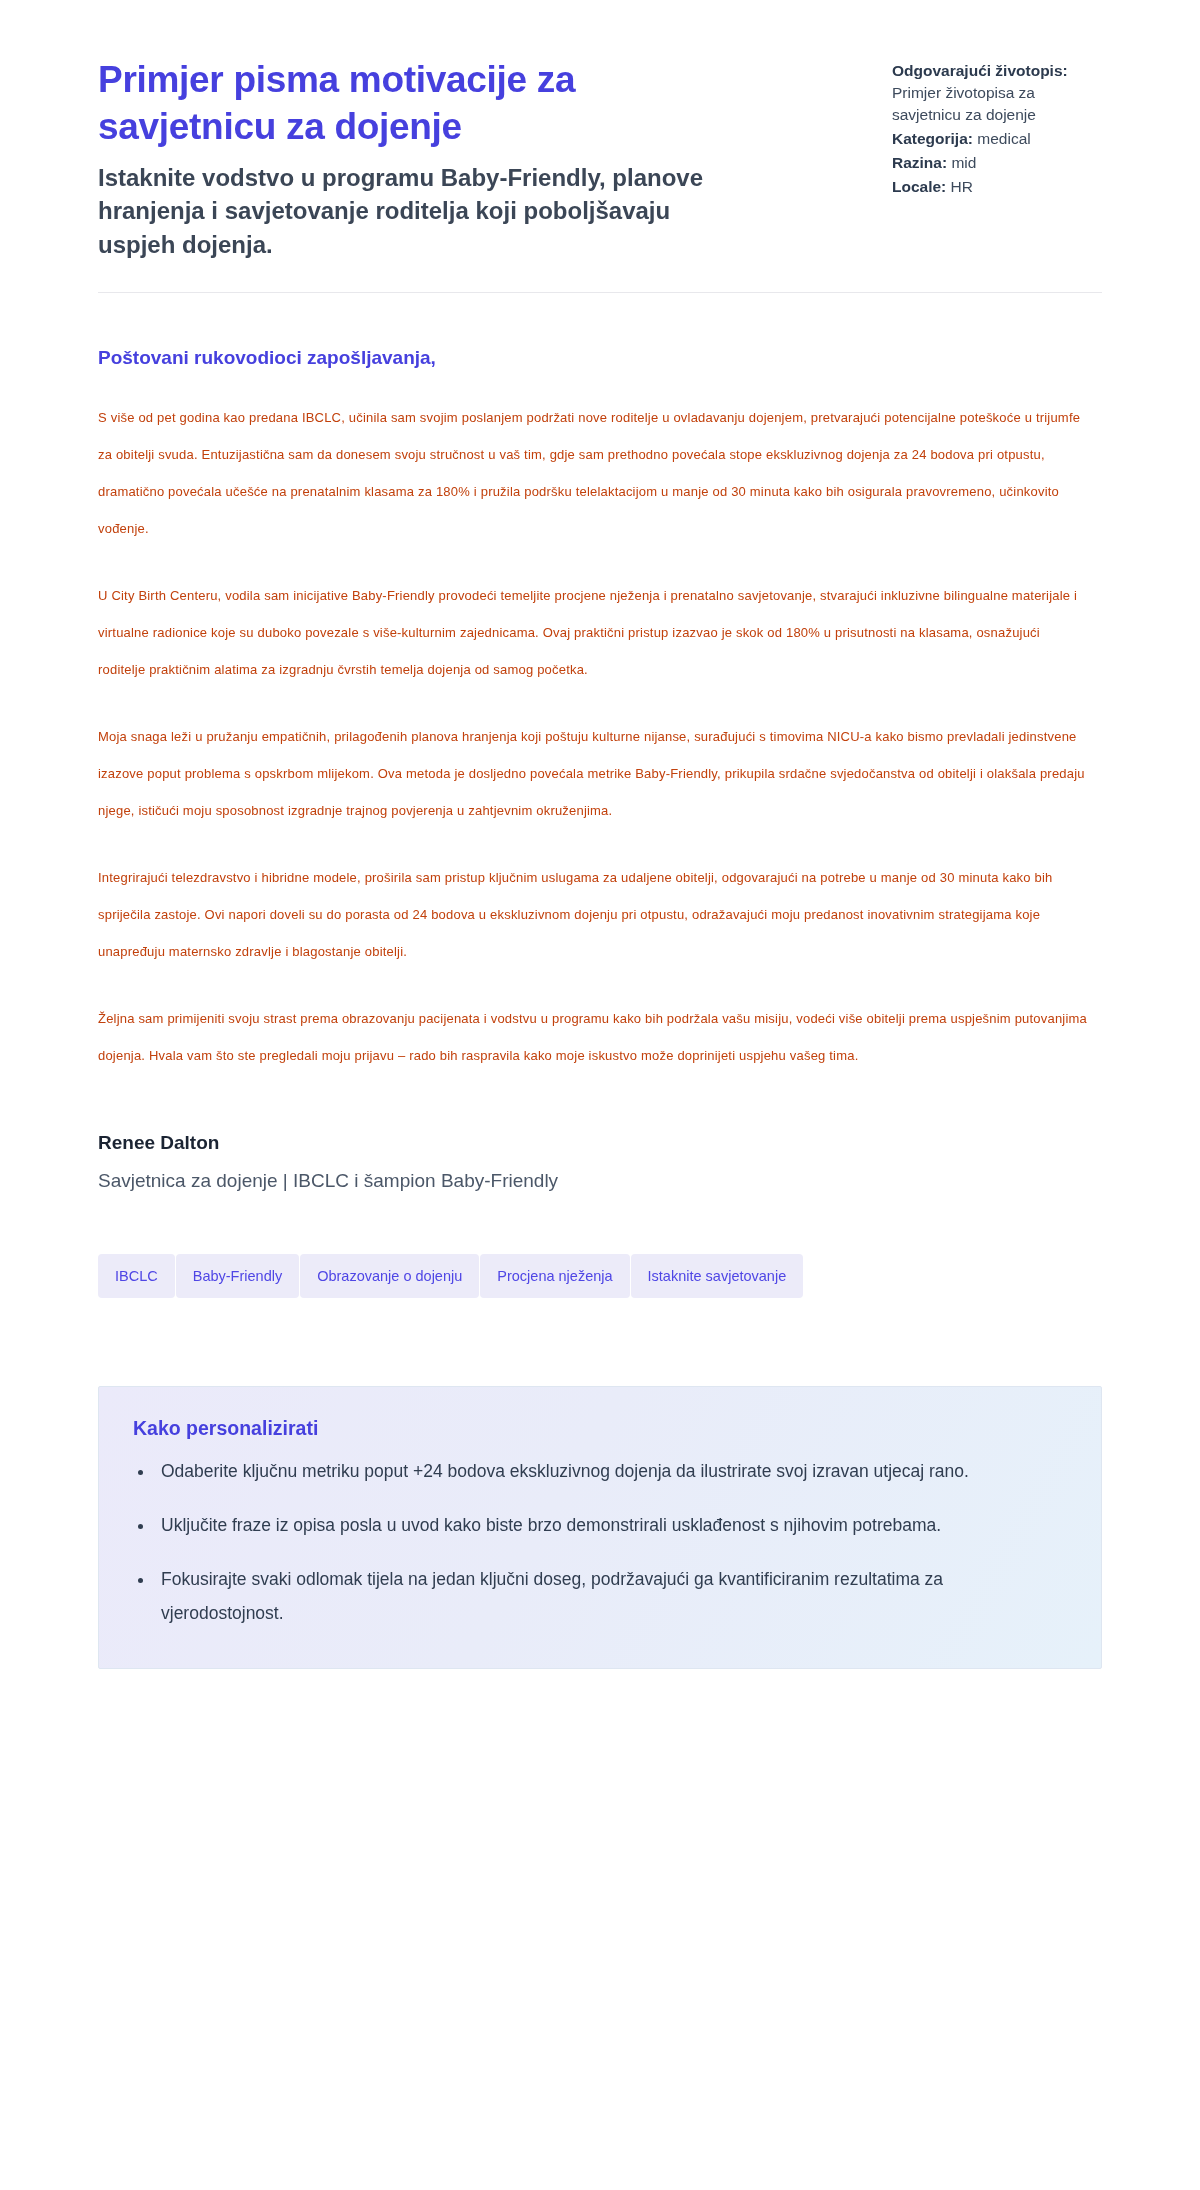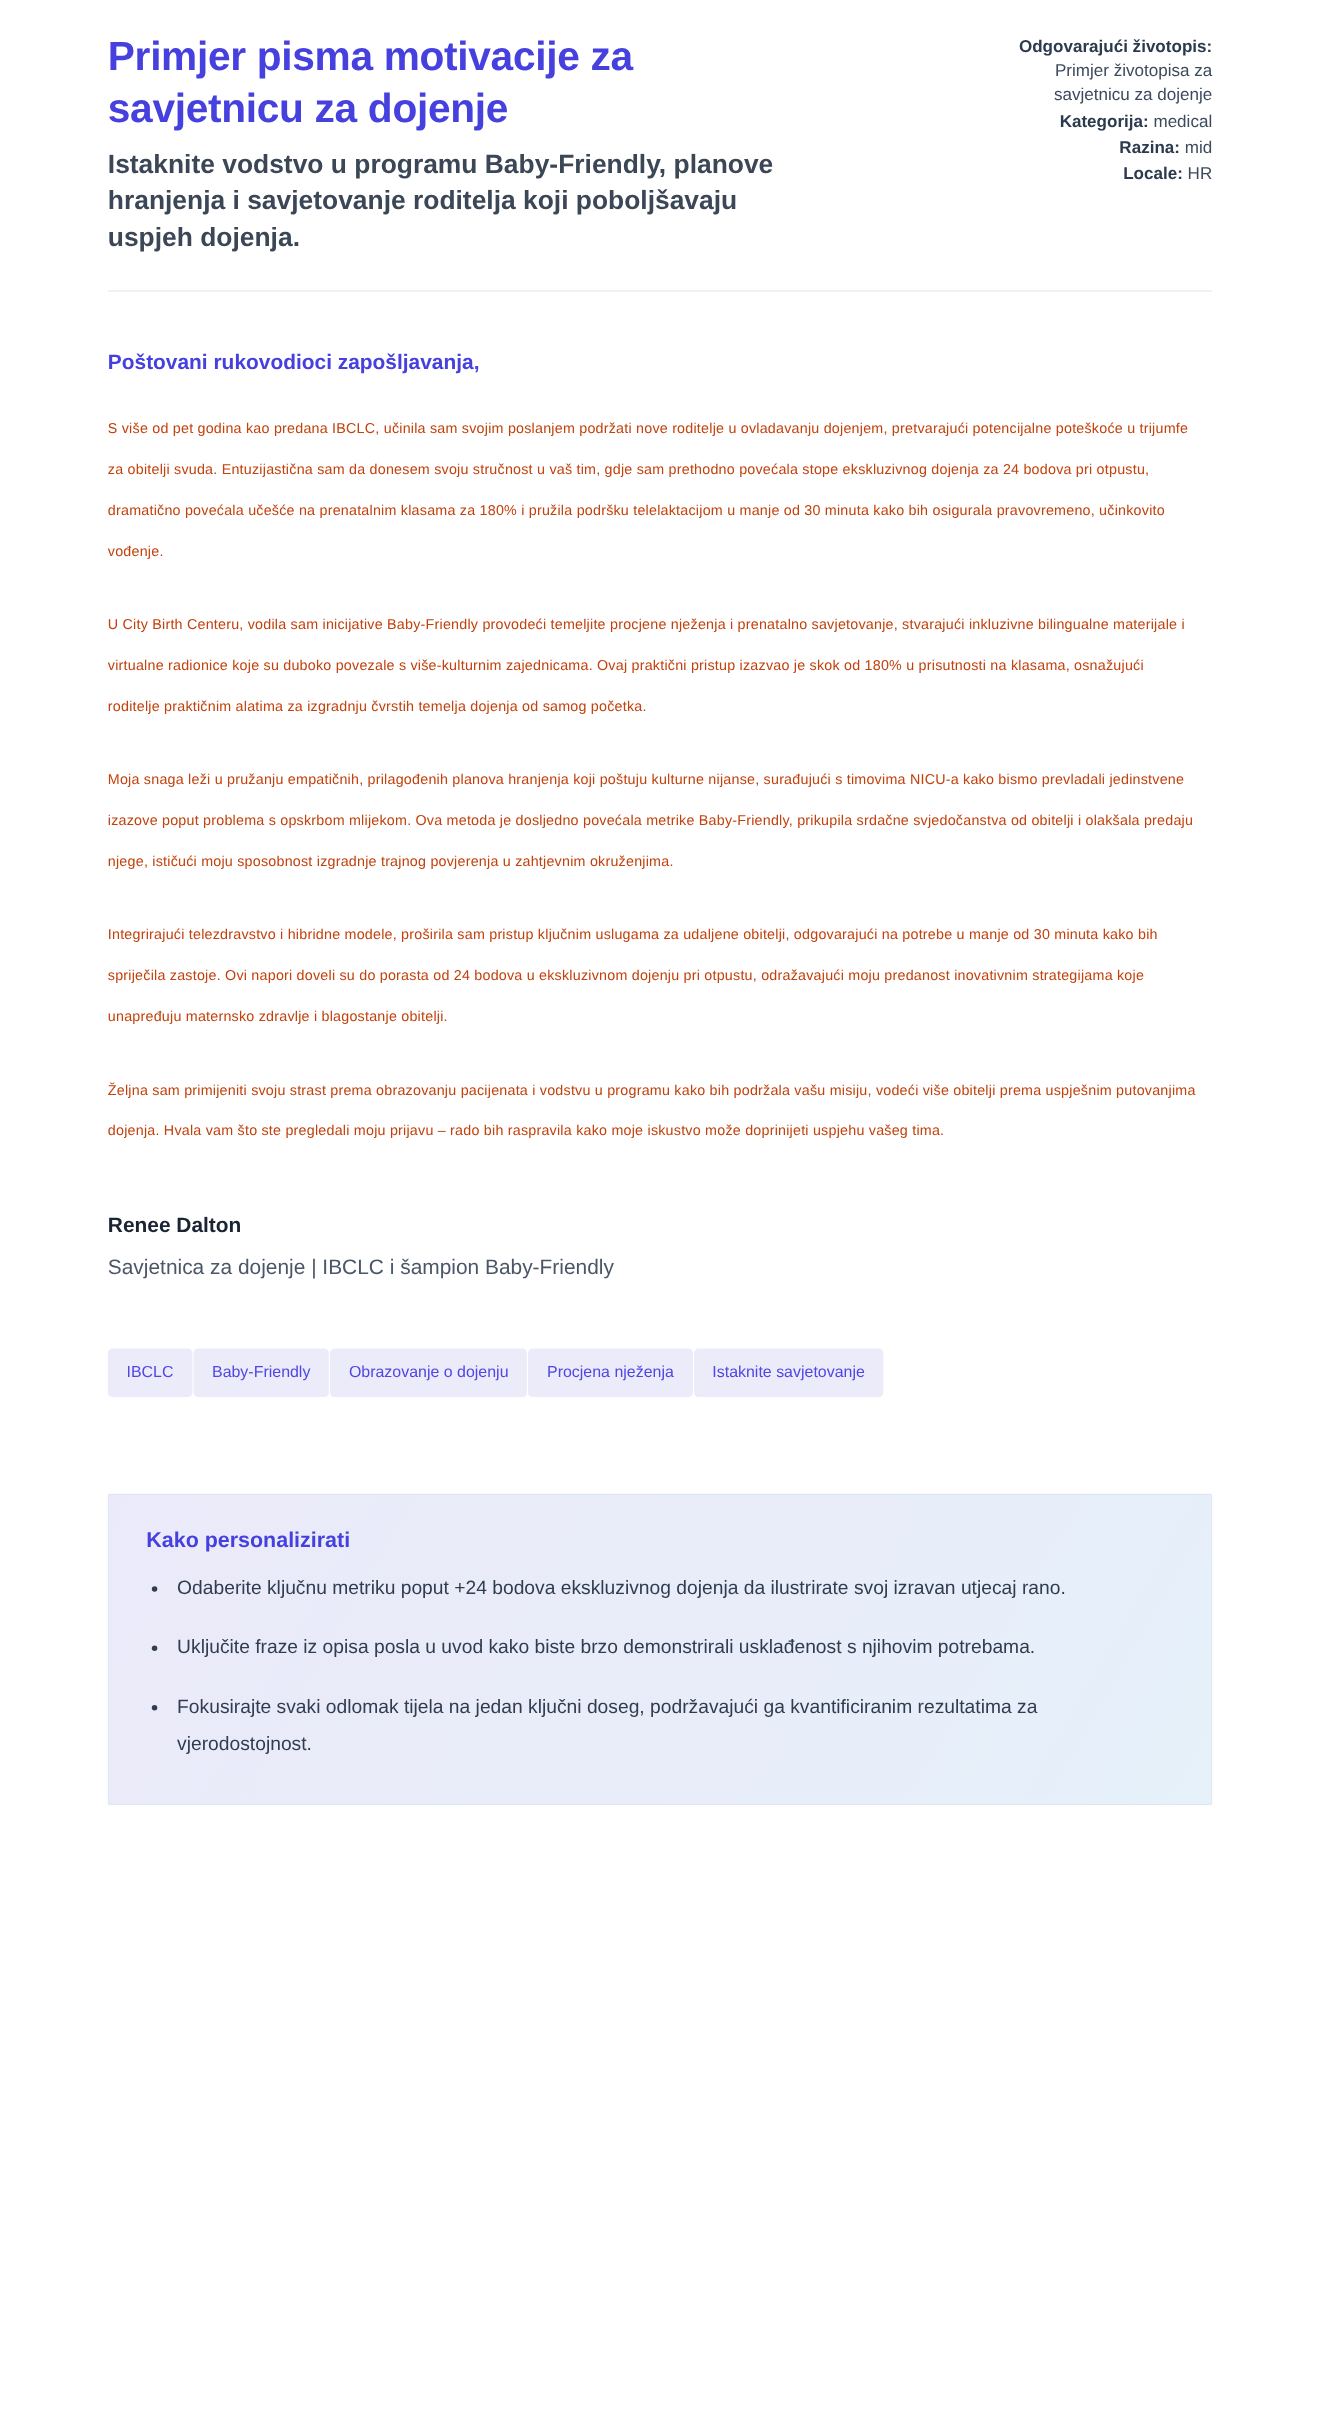--- a/index.html
+++ b/index.html
@@ -7,21 +7,21 @@
   body {
     width: 1200px;
     min-height: 2190px;
     background: #ffffff;
     font-family: "Liberation Sans", sans-serif;
     -webkit-font-smoothing: antialiased;
   }
   .container {
     width: 1004px;
     margin: 0 auto;
-    padding-top: 28px;
+    padding-top: 56px;
   }
   
   .header {
     display: flex;
     justify-content: space-between;
     align-items: flex-start;
     gap: 30px;
   }
   .header-left { max-width: 650px; }
   .page-title {
@@ -36,21 +36,21 @@
     margin: 0;
     max-width: 620px;
     font-size: 24px;
     line-height: 1.4;
     font-weight: bold;
     color: #3B4656;
   }
   .meta {
     width: 210px;
     flex: 0 0 auto;
-    text-align: right;
+    text-align: left;
     font-size: 15.5px;
     line-height: 1.42;
     color: #3D4A5C;
     padding-top: 4px;
   }
   .meta b { color: #2C3A4E; }
   .meta-row { margin-bottom: 2px; }
   .divider {
     border: none;
     border-top: 1px solid #E8E8EC;

